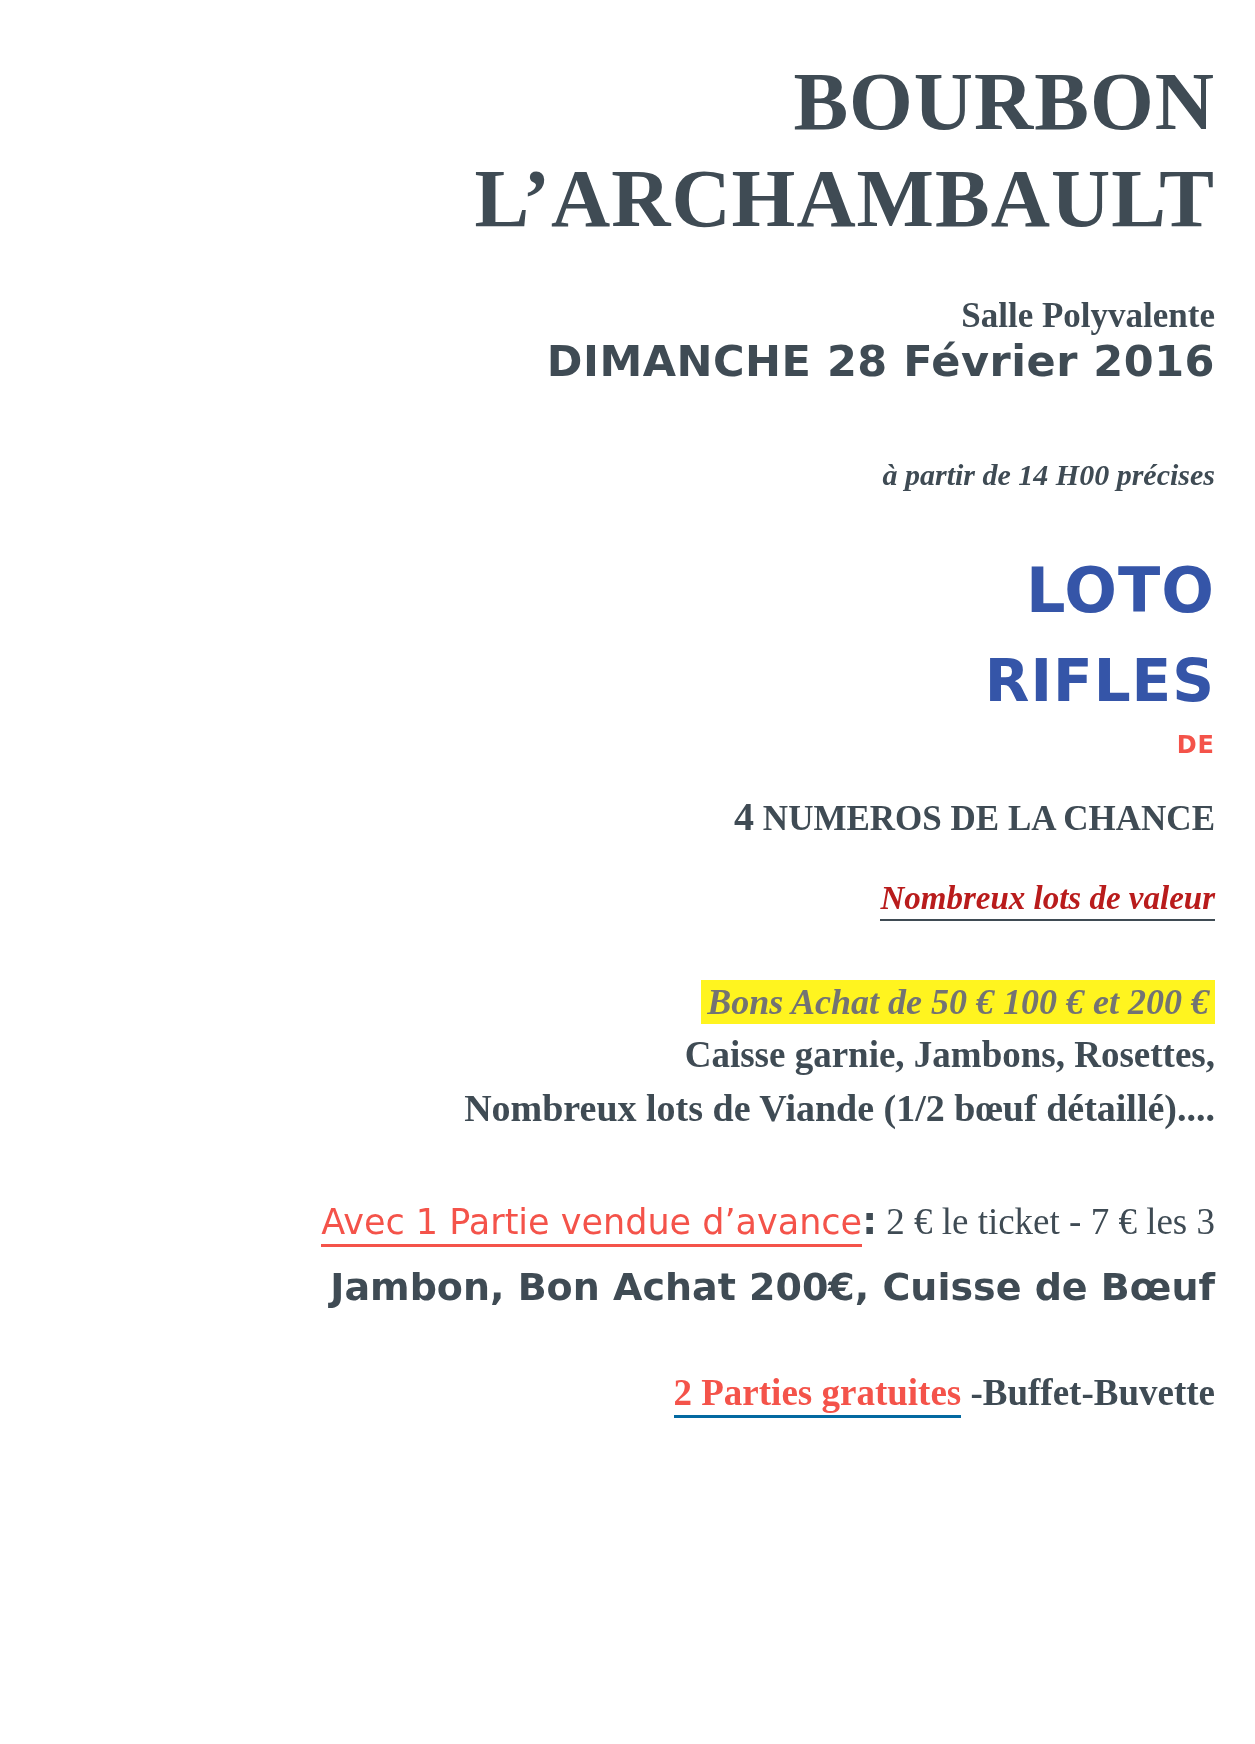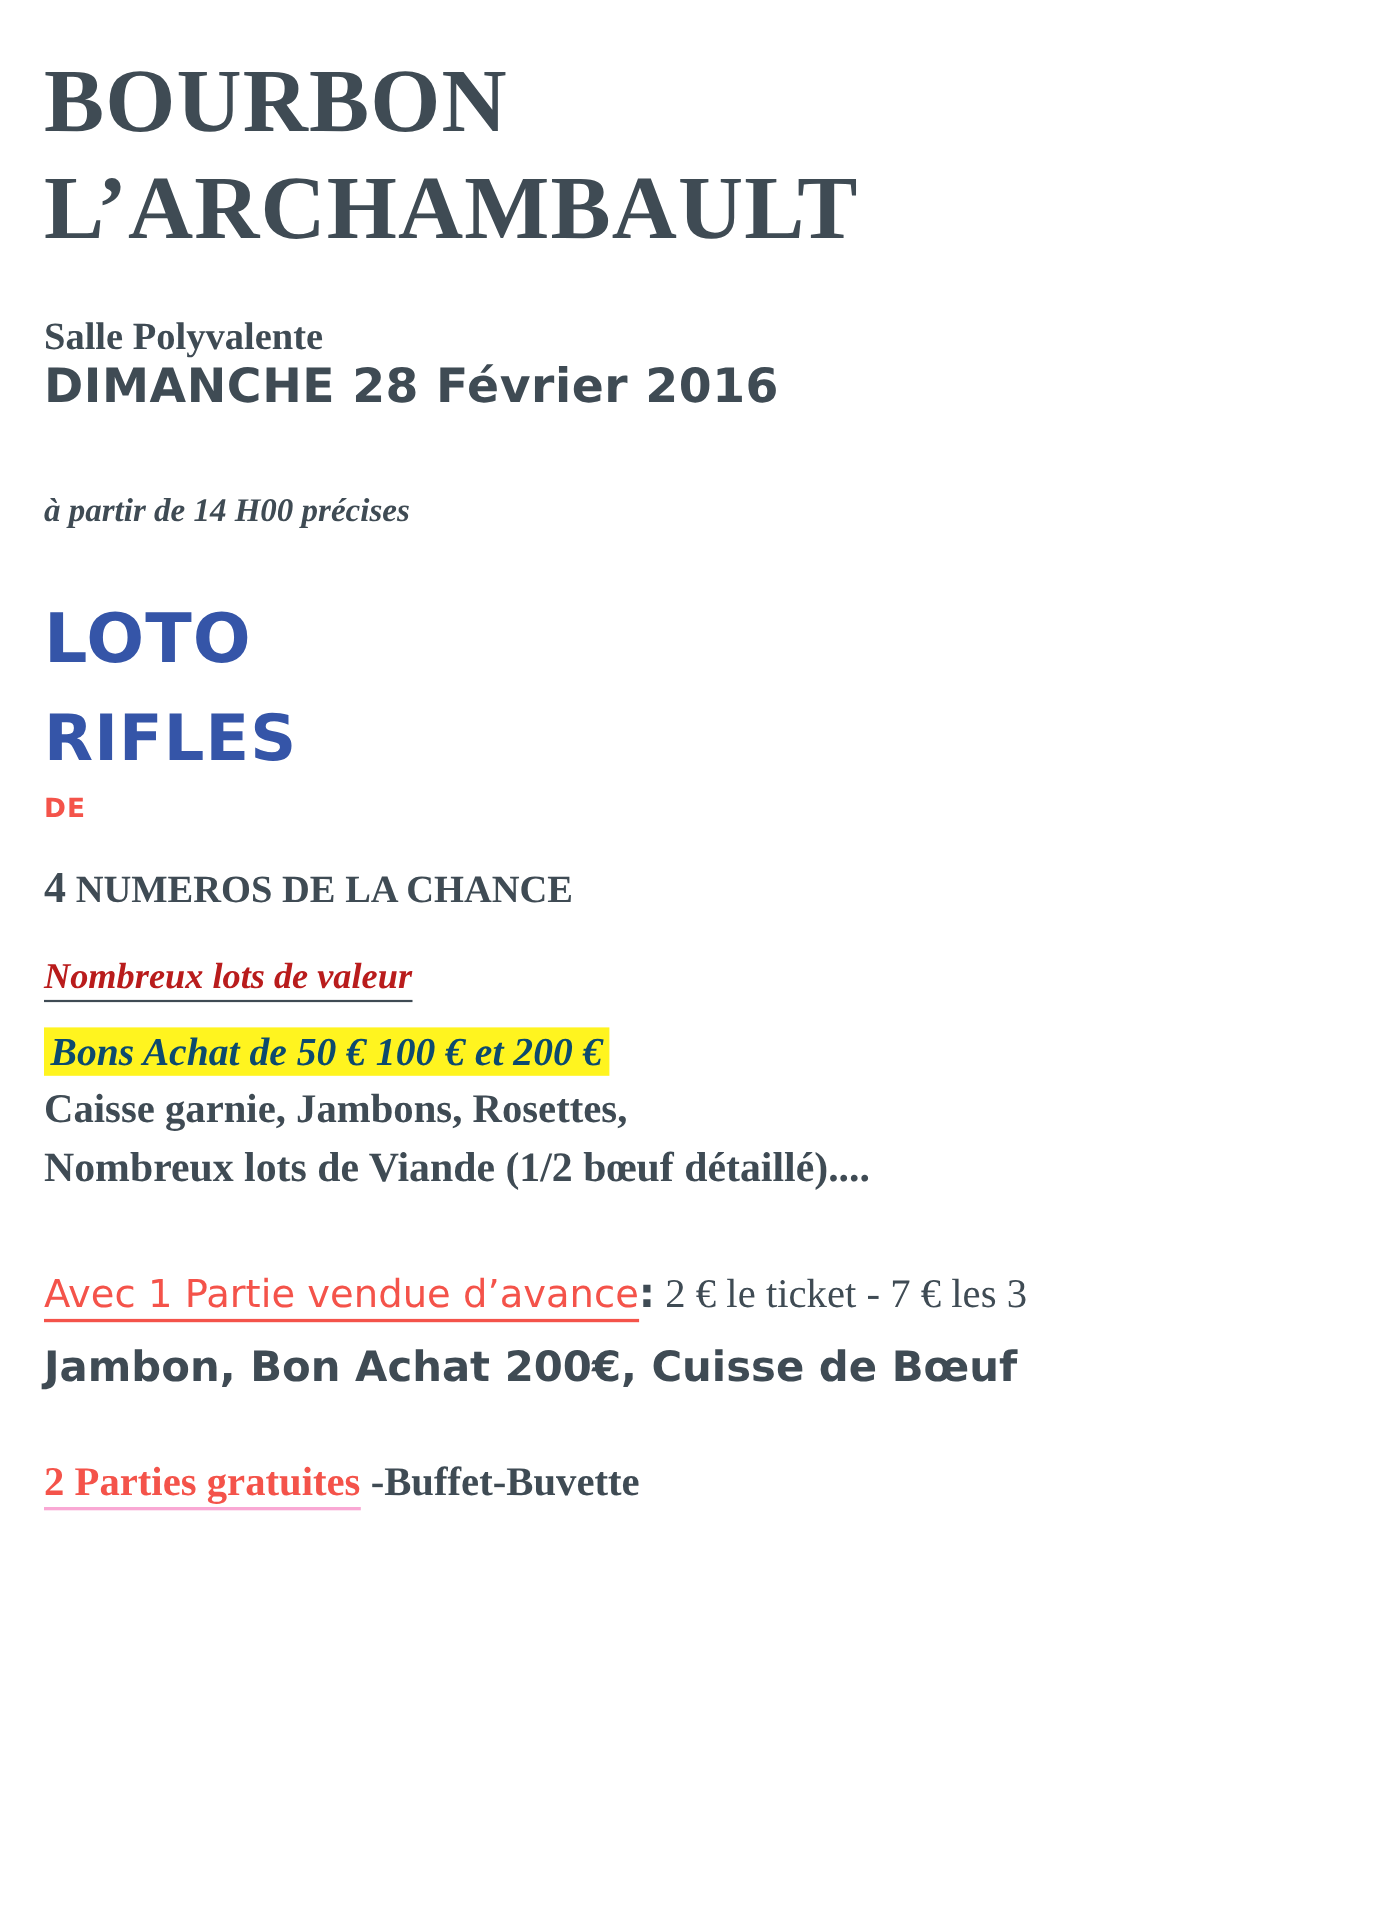--- a/index.html
+++ b/index.html
@@ -12,22 +12,22 @@
     height: 1744px;
     font-family: "Liberation Serif", serif;
     color: #3a4750;
     overflow: hidden;
   }
   .poster {
     position: relative;
     width: 1255px;
     height: 1292px;
     box-sizing: border-box;
-    padding: 22px 40px;
-    text-align: left;
+    padding: 32px 40px;
+    text-align: right;
   }
 
   
   .town-name {
     font-family: "Liberation Serif", serif;
     font-weight: bold;
     font-size: 82px;
     line-height: 1.18;
     letter-spacing: 1px;
     color: #3f4b54;
@@ -112,26 +112,26 @@
     color: #b91c1c;
     margin-top: 40px;
   }
   .lots-title span {
     border-bottom: 2px solid #3f4b54;
     padding-bottom: 3px;
   }
 
   
   .bons {
-    margin-top: 28px;
+    margin-top: 64px;
     font-family: "Liberation Serif", serif;
     font-style: italic;
     font-weight: bold;
     font-size: 36px;
-    color: #0c4a6e;
+    color: #737373;
   }
   .bons span {
     background: #fff41f;
     padding: 2px 6px;
   }
   .prize {
     font-family: "Liberation Serif", serif;
     font-weight: bold;
     font-size: 37px;
     color: #3f4b54;
@@ -175,21 +175,21 @@
   }
   .free {
     margin-top: 62px;
     font-family: "Liberation Serif", serif;
     font-weight: bold;
     font-size: 37px;
     color: #3f4b54;
   }
   .free .red {
     color: #f4534a;
-    border-bottom: 3px solid #f9a8d4;
+    border-bottom: 3px solid #0369a1;
     padding-bottom: 2px;
   }
 </style>
 </head>
 <body>
 
 <div class="poster">
 
   <div class="town-name">
     <span>BOURBON</span>

